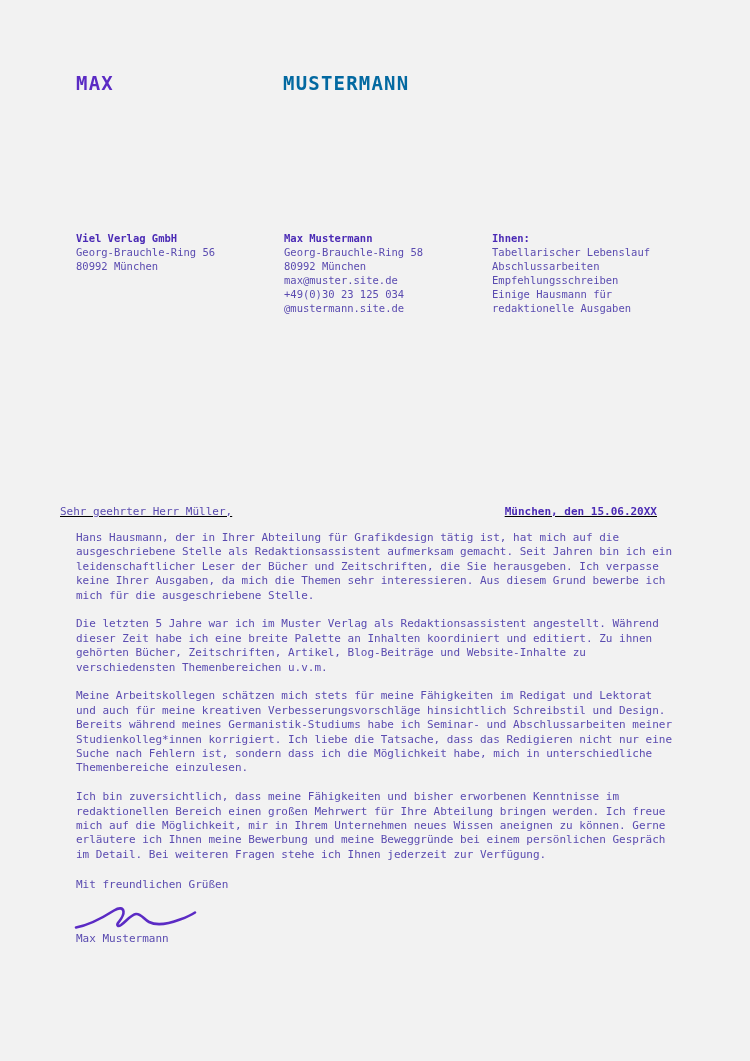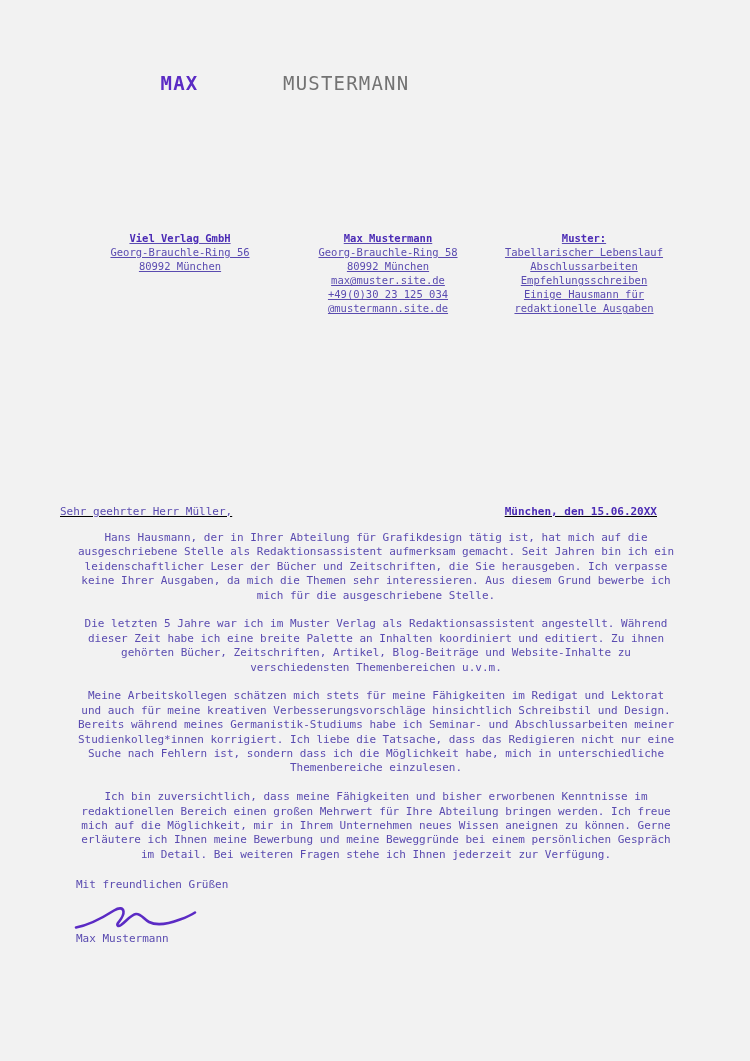--- a/index.html
+++ b/index.html
@@ -12,21 +12,20 @@
     height: 1061px;
     position: relative;
     font-family: "DejaVu Sans Mono", "Liberation Mono", monospace;
     -webkit-font-smoothing: antialiased;
   }
 
   .page {
     position: absolute;
     inset: 0;
     background: #f2f2f2;
-    text-align: center;
   }
 
   
   .letterhead {
     position: absolute;
     left: 76px;
     top: 72px;
     width: 600px;
     display: flex;
     align-items: baseline;
@@ -34,39 +33,38 @@
   .brand-first {
     font-size: 19px;
     font-weight: bold;
     letter-spacing: 1.2px;
     color: #5b2bc4;
     width: 207px;
     flex: 0 0 207px;
   }
   .brand-last {
     font-size: 19px;
-    font-weight: normal;
+    font-weight: bold;
     letter-spacing: 1.2px;
-    color: #737373;
+    color: #0369a1;
   }
 
   
   .addresses {
     position: absolute;
     left: 76px;
     top: 231px;
     width: 600px;
     display: flex;
   }
   .addr-col {
     flex: 0 0 208px;
     color: #5a4bb0;
     font-size: 10.5px;
     line-height: 14.1px;
-    text-decoration: underline;
   }
   .addr-col.third { flex: 0 0 184px; }
   .addr-line { white-space: pre; }
   .addr-line.head {
     font-weight: bold;
     color: #4b2bb5;
   }
 
   
   .subject {
@@ -165,21 +163,21 @@
     <div class="addr-col">
       <div class="addr-line head">Max Mustermann</div>
       <div class="addr-line">Georg-Brauchle-Ring 58</div>
       <div class="addr-line">80992 München</div>
       <div class="addr-line">max@muster.site.de</div>
       <div class="addr-line">+49(0)30 23 125 034</div>
       <div class="addr-line">@mustermann.site.de</div>
     </div>
 
     <div class="addr-col third">
-      <div class="addr-line head">Muster:</div>
+      <div class="addr-line head">Ihnen:</div>
       <div class="addr-line">Tabellarischer Lebenslauf</div>
       <div class="addr-line">Abschlussarbeiten</div>
       <div class="addr-line">Empfehlungsschreiben</div>
       <div class="addr-line">Einige Hausmann für</div>
       <div class="addr-line">redaktionelle Ausgaben</div>
     </div>
 
   </div>
 
 

